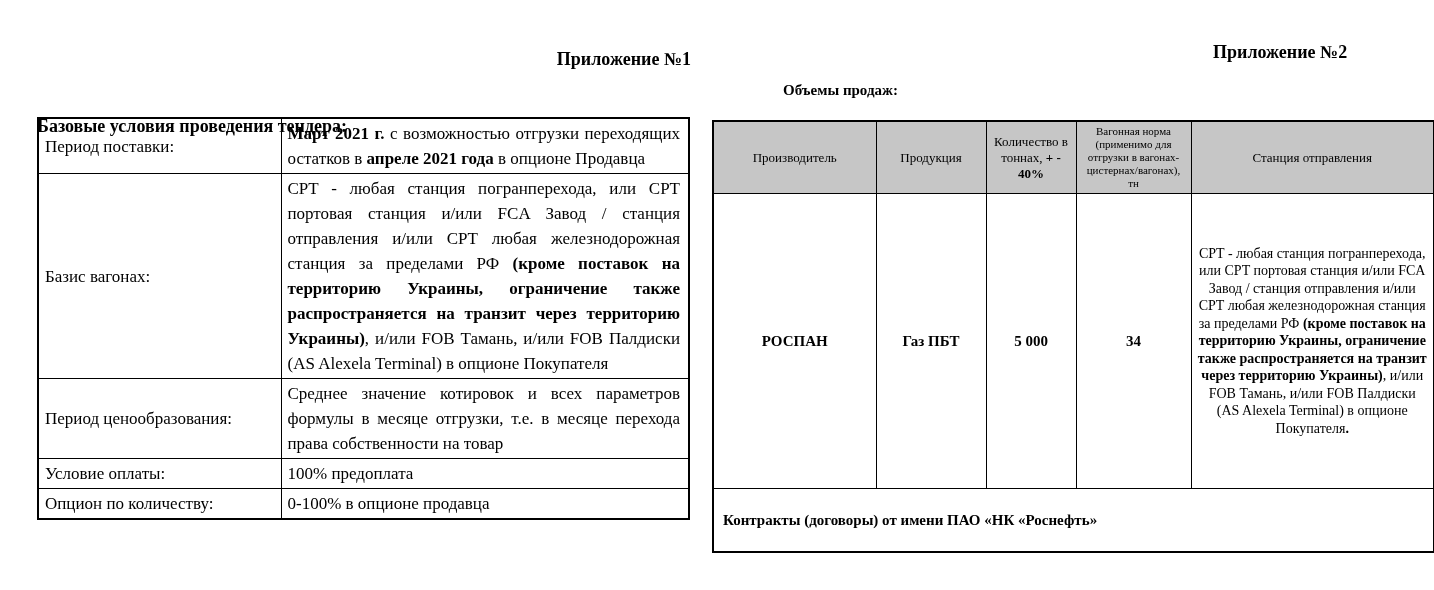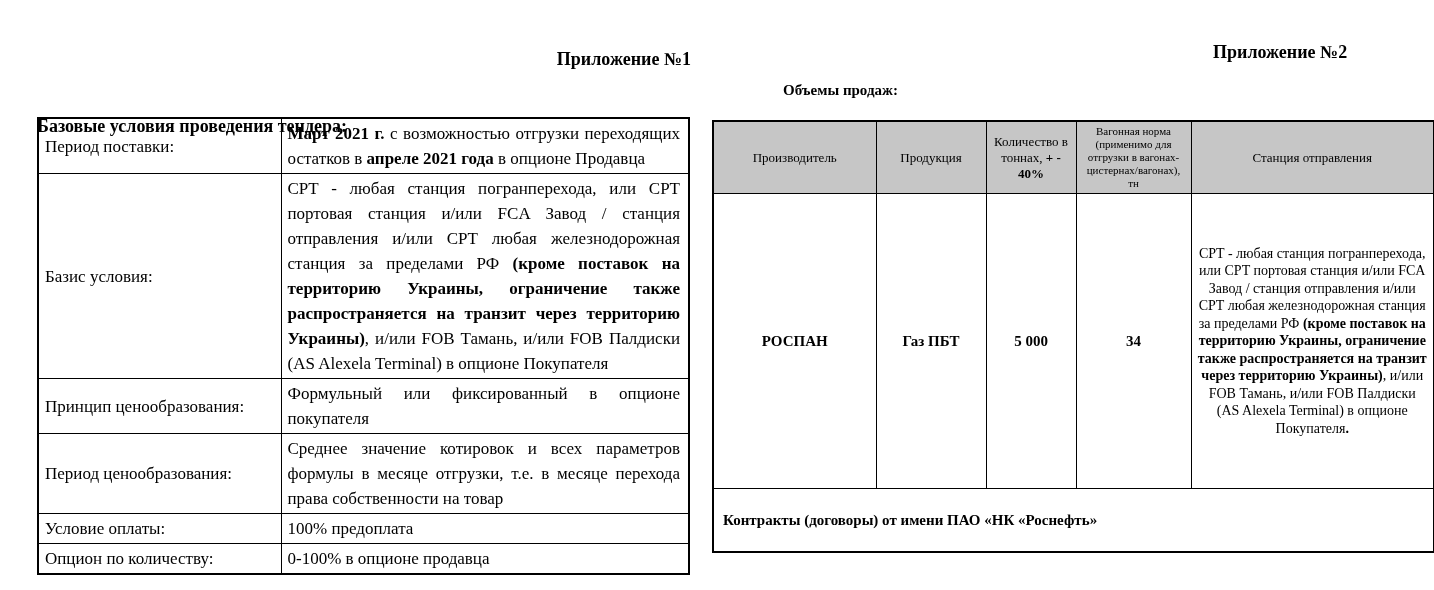--- a/index.html
+++ b/index.html
@@ -84,26 +84,22 @@
     <colgroup>
         <col style="width:243px">
         <col>
       </colgroup>
     <tbody>
       <tr>
         <td class="lbl">Период поставки:</td>
         <td class="val"><b>Март 2021 г.</b><span> с возможностью отгрузки переходящих остатков в </span><b>апреле 2021 года</b><span> в опционе Продавца</span></td>
       </tr>
       <tr>
-        <td class="lbl">Базис условия:</td>
+        <td class="lbl">Базис вагонах:</td>
         <td class="val"><span>CPT - любая станция погранперехода, или CPT портовая станция и/или FCA Завод / станция отправления и/или CPT любая железнодорожная станция за пределами РФ </span><b>(кроме поставок на территорию Украины, ограничение также распространяется на транзит через территорию Украины)</b><span>, и/или FOB Тамань, и/или FOB Палдиски (AS Alexela Terminal) в опционе Покупателя</span></td>
-      </tr>
-      <tr>
-        <td class="lbl">Принцип ценообразования:</td>
-        <td class="val"><span>Формульный или фиксированный в опционе покупателя</span></td>
       </tr>
       <tr>
         <td class="lbl">Период ценообразования:</td>
         <td class="val"><span>Среднее значение котировок и всех параметров формулы в месяце отгрузки, т.е. в месяце перехода права собственности на товар</span></td>
       </tr>
       <tr>
         <td class="lbl">Условие оплаты:</td>
         <td class="val"><span>100% предоплата</span></td>
       </tr>
       <tr>

